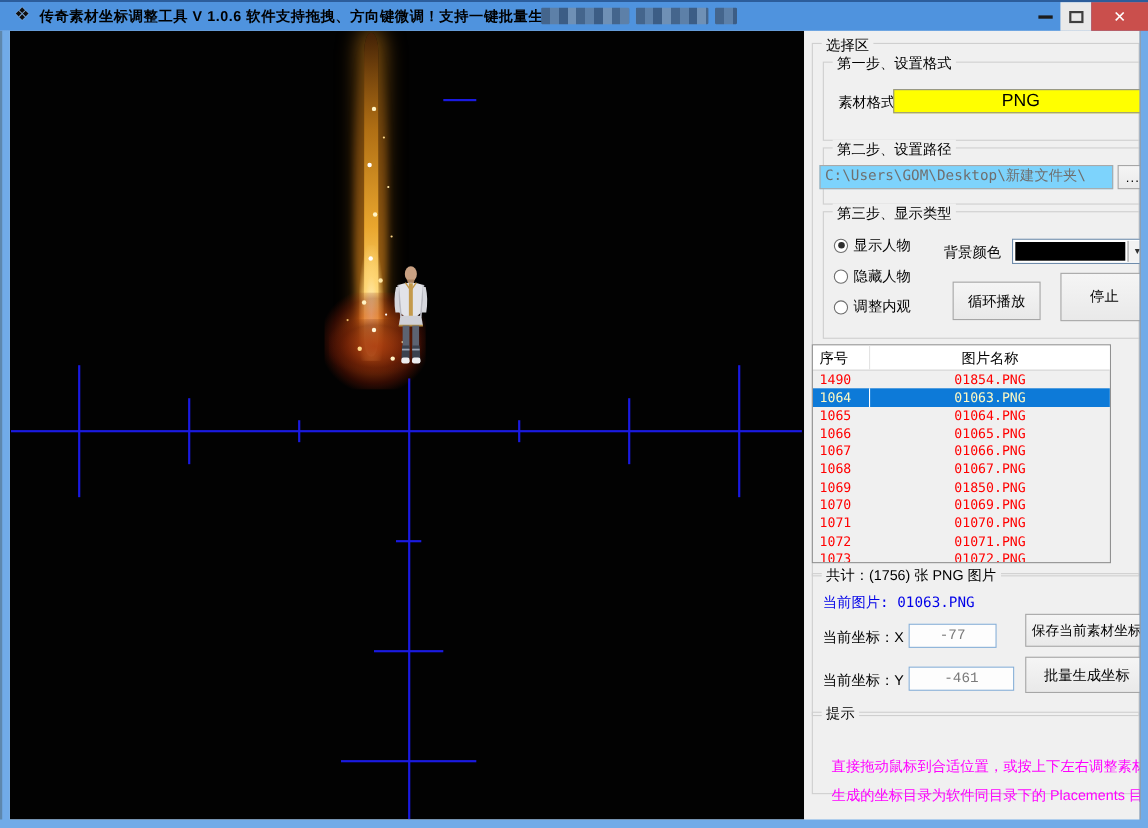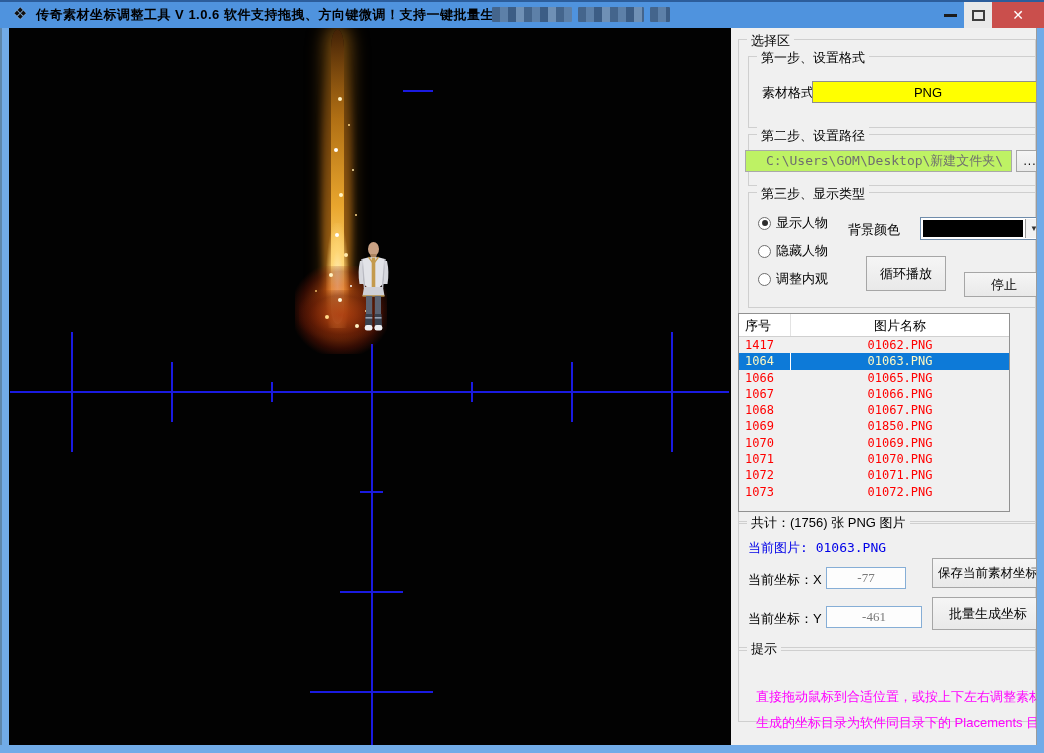--- a/index.html
+++ b/index.html
@@ -57,34 +57,34 @@
   .sprite { position:absolute; left:344px; top:213px; width:40px; height:92px; }
 
   
   #panel { position:absolute; left:731px; top:28px; width:313px; height:717px; background:#f0f0f0; z-index:10; overflow:hidden; }
   .grp { position:absolute; border:1px solid #cfcfcf; }
   .grp-label { position:absolute; top:-8px; left:8px; background:#f0f0f0; padding:0 4px; font-size:13px; color:#000; white-space:nowrap; }
   .lbl { position:absolute; font-size:13px; color:#000; white-space:nowrap; }
   .btn { position:absolute; background:linear-gradient(#f5f5f5,#e9e9e9); border:1px solid #a6a6a6;
          display:flex; align-items:center; justify-content:center; font-size:13px; color:#000; white-space:nowrap; }
   .tbox { position:absolute; background:#fdfdfd; border:1px solid #86aed6; color:#7a7a7a;
-          font-family:Liberation Serif, serif; font-size:13px; text-align:center; }
+          font-family:Liberation Mono, monospace; font-size:13px; text-align:center; }
   .radio { position:absolute; display:flex; align-items:center; gap:5px; cursor:default; }
   .radio .rb { width:13px; height:13px; border:1px solid #6e6e6e; border-radius:50%; background:#fff;
                display:flex; align-items:center; justify-content:center; }
   .radio .rb .dot { width:6px; height:6px; border-radius:50%; background:#2d2d2d; display:none; }
   .radio.sel .rb .dot { display:block; }
   .radio .rl { font-size:13px; color:#000; }
 
   .fmt-combo { position:absolute; left:81px; top:53px; width:232px; height:22px; background:#ffff00;
                border:1px solid #8f8f8f; display:flex; align-items:center; justify-content:center;
-               font-size:13px; color:#000; }
-  .path-box { position:absolute; left:14px; top:122px; width:267px; height:22px; background:#bef264;
+               font-size:16px; color:#000; }
+  .path-box { position:absolute; left:14px; top:122px; width:267px; height:22px; background:#7dd3fc;
               border:1px solid #a9a9a9; color:#6f6f6f; font-family:"DejaVu Sans Mono",monospace;
-              font-size:13px; line-height:20px; padding-left:20px; white-space:nowrap; overflow:hidden; }
+              font-size:13px; line-height:20px; padding-left:4px; white-space:nowrap; overflow:hidden; }
   .browse-btn { left:285px; top:122px; width:28px; height:22px; font-size:12px; letter-spacing:1px; }
   .color-combo { position:absolute; left:189px; top:189px; width:124px; height:23px; background:#fff;
                  border:1px solid #6f8cab; }
   .color-swatch { position:absolute; left:2px; top:2px; right:20px; bottom:2px; background:#000; }
   .combo-arrow { position:absolute; right:1px; top:1px; bottom:1px; width:17px; background:#f2f2f2;
                  border-left:1px solid #9a9a9a; display:flex; align-items:center; justify-content:center;
                  font-size:8px; color:#333; }
 
   
   #ftable { position:absolute; left:7px; top:285px; width:272px; height:199px; background:#f0f0f0;
@@ -182,41 +182,45 @@
         </div>
         <div class="radio" style="left: 27px; top: 214px;">
           <span class="rb"></span>
           <span class="rl">隐藏人物</span>
         </div>
         <div class="radio" style="left: 27px; top: 242px;">
           <span class="rb"></span>
           <span class="rl">调整内观</span>
         </div>
       </div>
-    <span class="lbl" style="left:117px; top:193px;">背景颜色</span>
+    <span class="lbl" style="left:127px; top:193px;">背景颜色</span>
     <div class="color-combo">
       <div class="color-swatch"></div>
       <div class="combo-arrow">▼</div>
     </div>
     <div class="btn" style="left:135px; top:228px; width:80px; height:35px;">循环播放</div>
-    <div class="btn" style="left:233px; top:244px; width:80px; height:25px;">停止</div>
+    <div class="btn" style="left:233px; top:220px; width:80px; height:44px;">停止</div>
 
     <div id="ftable">
       <div class="fhead">
         <div class="c1">序号</div>
         <div class="c2">图片名称</div>
       </div>
       <div id="frows">
           <div class="frow">
-            <div class="c1">1417</div>
-            <div class="c2">01062.PNG</div>
+            <div class="c1">1490</div>
+            <div class="c2">01854.PNG</div>
           </div>
           <div class="frow sel">
             <div class="c1">1064</div>
             <div class="c2">01063.PNG</div>
+          </div>
+          <div class="frow">
+            <div class="c1">1065</div>
+            <div class="c2">01064.PNG</div>
           </div>
           <div class="frow">
             <div class="c1">1066</div>
             <div class="c2">01065.PNG</div>
           </div>
           <div class="frow">
             <div class="c1">1067</div>
             <div class="c2">01066.PNG</div>
           </div>
           <div class="frow">

